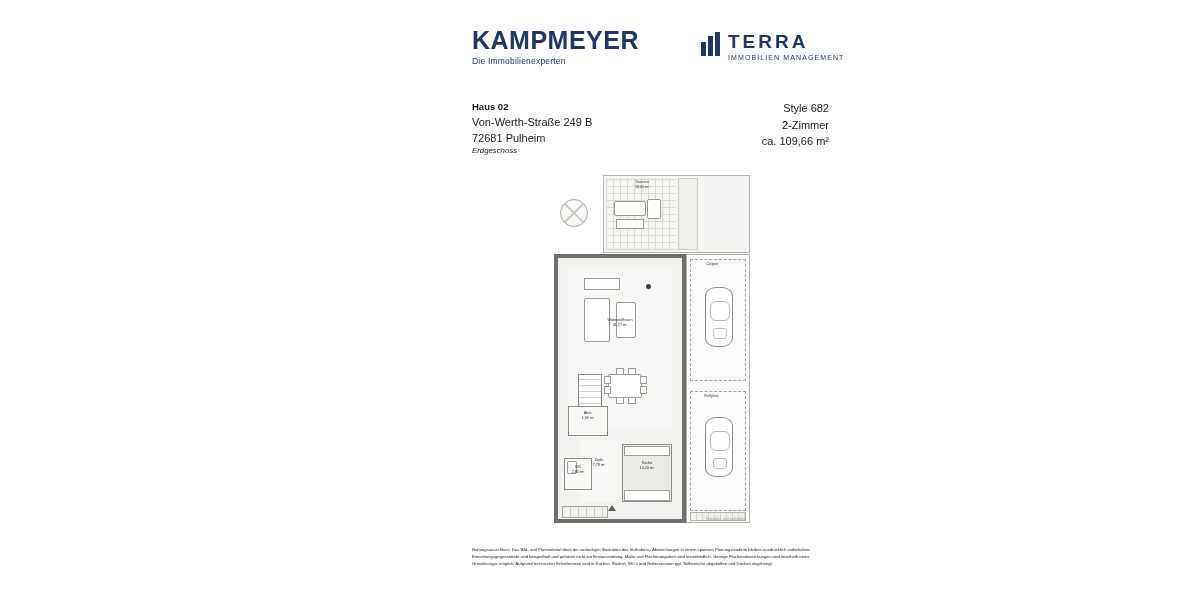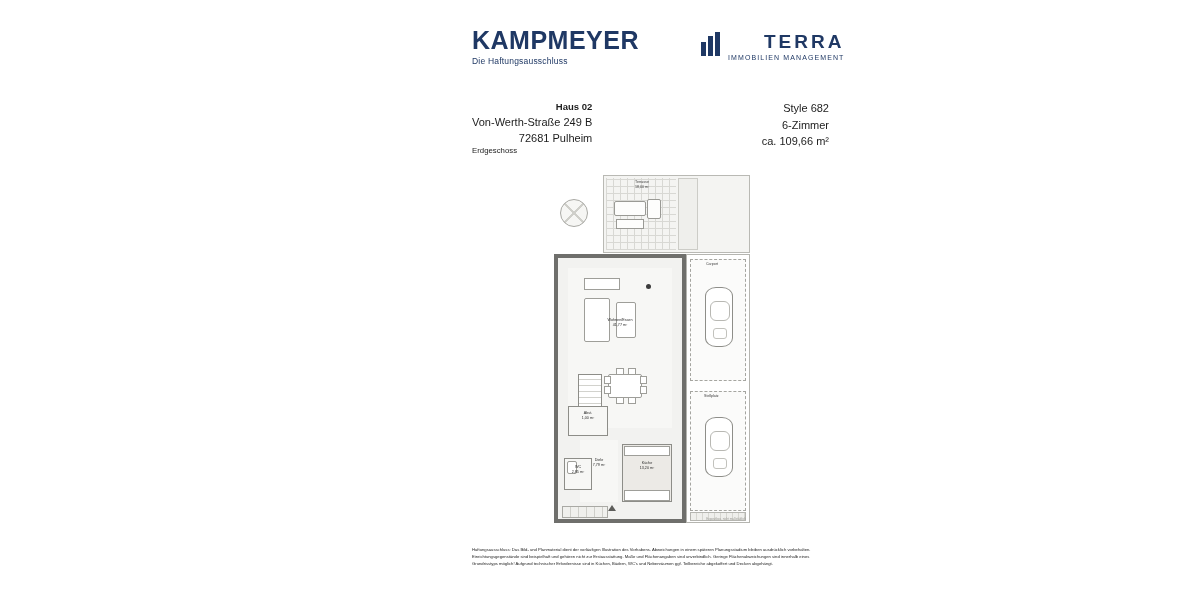--- a/index.html
+++ b/index.html
@@ -67,59 +67,59 @@
   }
   .terra-bars i:nth-child(1) { height: 14px; }
   .terra-bars i:nth-child(2) { height: 20px; }
   .terra-bars i:nth-child(3) { height: 24px; }
   .terra-text .t-main {
     font-size: 19px;
     font-weight: bold;
     letter-spacing: 3px;
     color: #1f3864;
     line-height: 1;
-    text-align: right;
   }
   .terra-text .t-sub {
     font-size: 7px;
     letter-spacing: 1.1px;
     color: #1f3864;
     margin-top: 3px;
     white-space: nowrap;
   }
 
   
   .title-block {
     position: absolute;
     left: 424px;
     top: 100px;
     width: 357px;
   }
   .title-left {
     float: left;
-    text-align: right;
+    text-align: left;
   }
   .title-right {
     float: right;
     text-align: right;
   }
   .title-block .house {
     font-size: 9.5px;
     font-weight: bold;
     line-height: 1.45;
   }
   .title-block .line {
     font-size: 11px;
     line-height: 1.5;
   }
   .floor-label {
     position: absolute;
     left: 424px;
     top: 146px;
     font-size: 7.8px;
+    font-style: italic;
   }
 
   
   .plan {
     position: absolute;
     left: 506px;
     top: 175px;
     width: 196px;
     height: 348px;
     background: #ffffff;
@@ -379,21 +379,21 @@
     text-align: left;
   }
 </style>
 </head>
 <body>
 
 <div class="page">
 
   <div class="logo-kampmeyer">
     <div class="brand">KAMPMEYER</div>
-    <div class="tagline">Die Haftungsausschluss</div>
+    <div class="tagline">Die Immobilienexperten</div>
   </div>
 
   <div class="logo-terra">
     <div class="terra-bars">
         <i></i>
         <i></i>
         <i></i>
       </div>
     <div class="terra-text">
       <div class="t-main">TERRA</div>
@@ -402,21 +402,21 @@
   </div>
 
   <div class="title-block">
     <div class="title-left">
       <div class="house">Haus 02</div>
       <div class="line">Von-Werth-Straße 249 B</div>
       <div class="line">72681 Pulheim</div>
     </div>
     <div class="title-right">
       <div class="line">Style 682</div>
-      <div class="line">6-Zimmer</div>
+      <div class="line">2-Zimmer</div>
       <div class="line">ca. 109,66 m²</div>
     </div>
   </div>
   <div class="floor-label">Erdgeschoss</div>
 
   <div class="plan">
 
     <div class="terrace-zone"></div>
     <div class="hatch terrace-pav"></div>
     <div class="garden-strip"></div>

